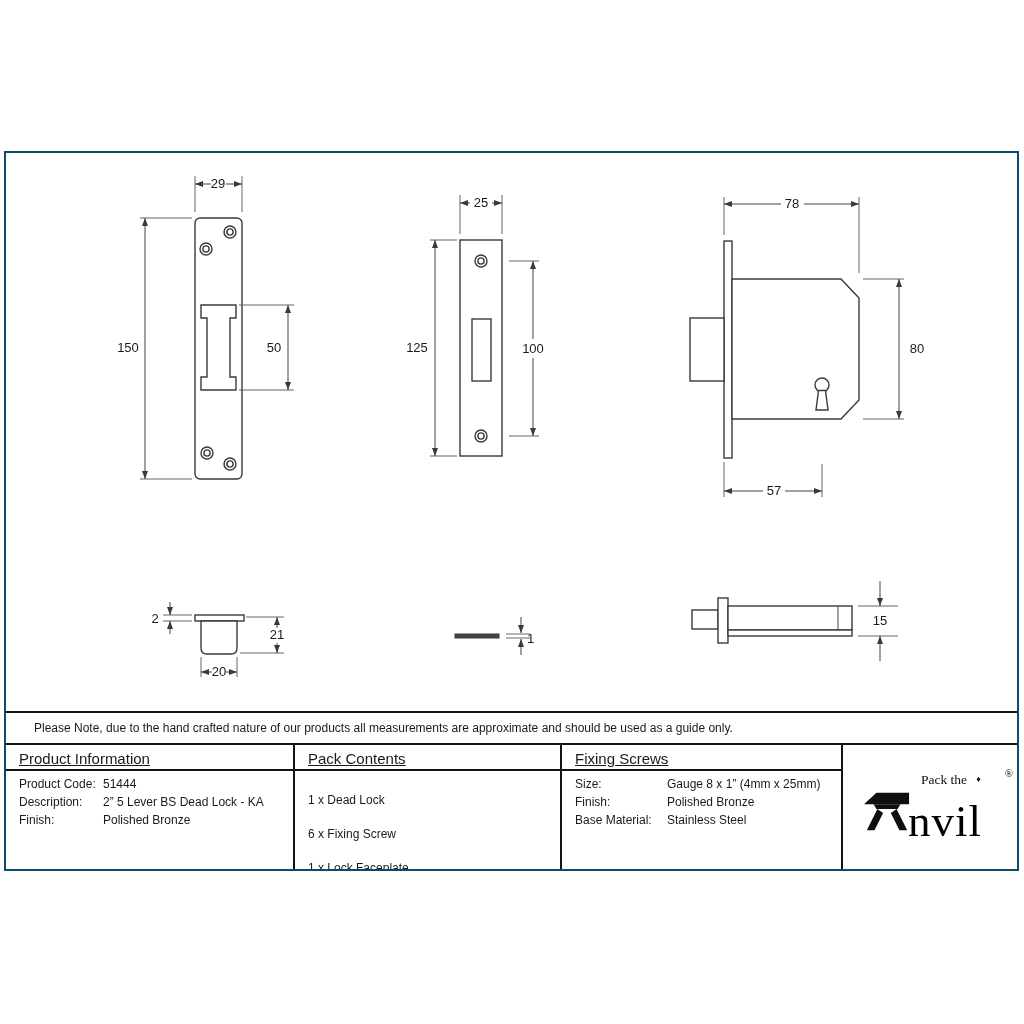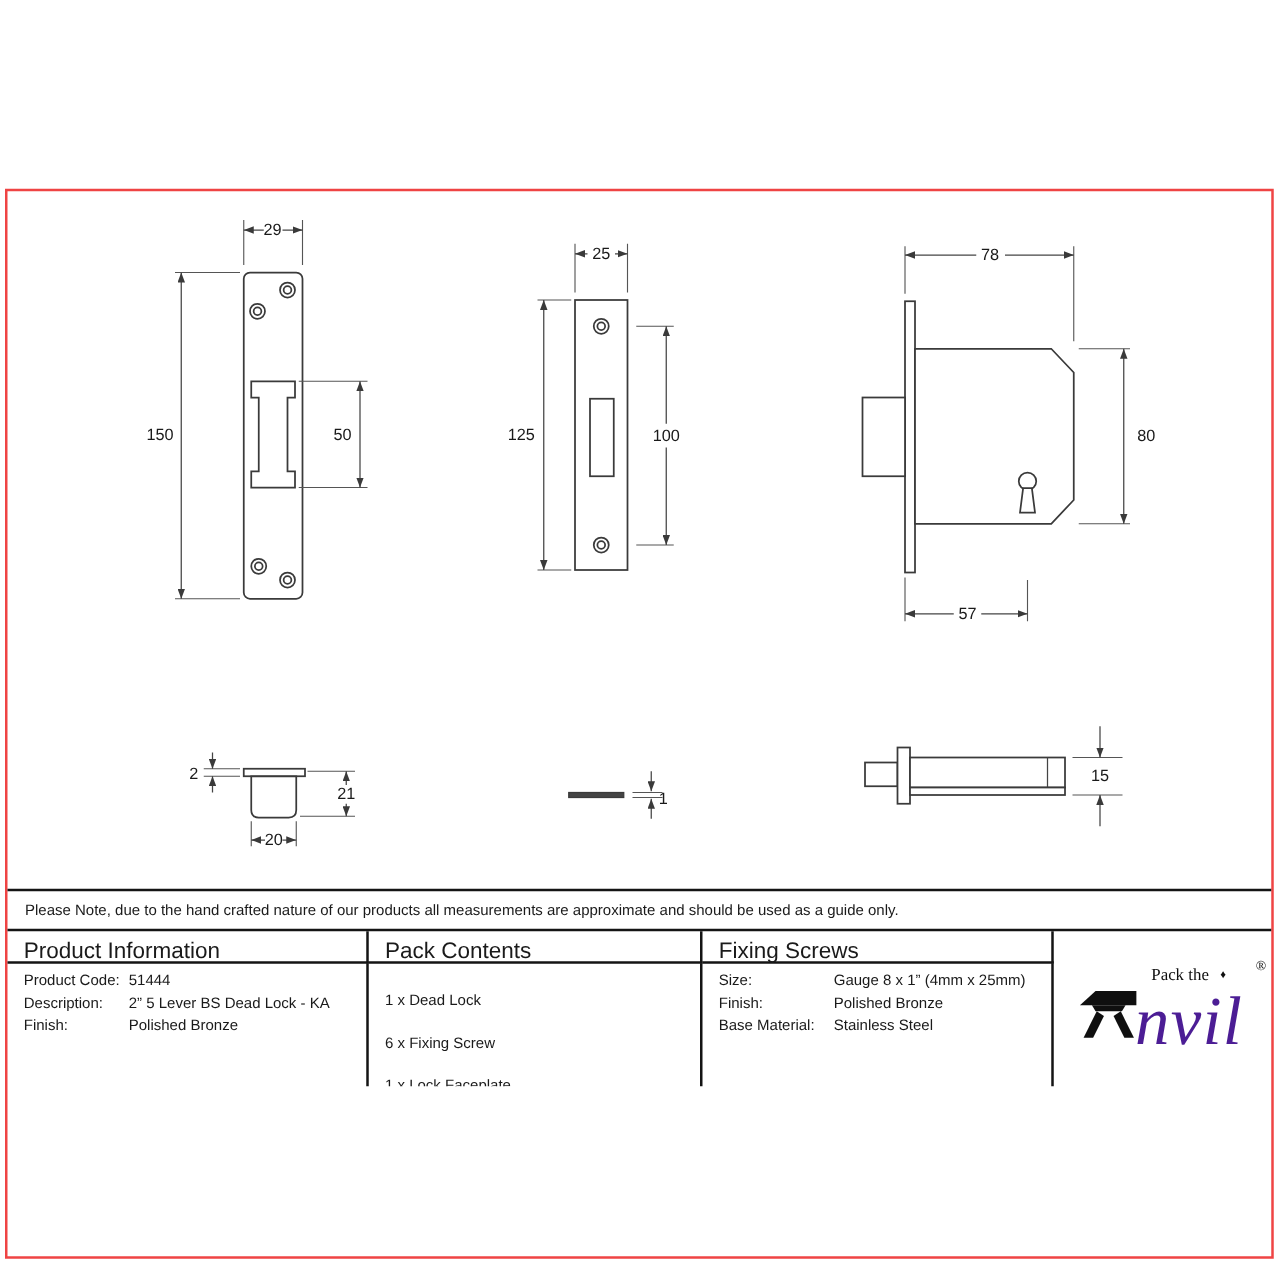--- a/index.html
+++ b/index.html
@@ -1,33 +1,33 @@
 <!DOCTYPE html>
 <html><head>
 <meta charset="utf-8">
 <style>
   html,body{margin:0;padding:0;background:#fff;}
   body{width:1024px;height:1024px;position:relative;font-family:"Liberation Sans",sans-serif;color:#1a1a1a;}
-  .sheet{position:absolute;left:4px;top:151px;width:1015px;height:856px;border:2px solid #ef4444;box-sizing:border-box;background:#fff;}
+  .sheet{position:absolute;left:4px;top:151px;width:1015px;height:720px;border:2px solid #0c4a6e;box-sizing:border-box;background:#fff;}
   .drawings{height:558px;border-bottom:2px solid #141414;position:relative;}
   .drawings svg{display:block;width:100%;height:100%;}
-  .note-bar{height:30px;border-bottom:2px solid #141414;line-height:30px;padding-left:14px;font-size:12px;}
+  .note-bar{height:30px;border-bottom:2px solid #141414;line-height:30px;padding-left:28px;font-size:12px;}
   .info-table{display:grid;grid-template-columns:289px 267px 281px 1fr;grid-template-rows:26px 1fr;height:124px;}
   .c1,.c2,.c3{border-right:2px solid #141414;}
-  .th{border-bottom:2px solid #141414;font-size:18px;padding:5px 0 12px 13px;box-sizing:border-box;}
+  .th{border-bottom:2px solid #141414;font-size:15px;padding:5px 0 12px 13px;box-sizing:border-box;text-decoration:underline;}
   .td{padding:4px 0 0 13px;font-size:12px;box-sizing:border-box;overflow:hidden;}
   .kv{display:flex;line-height:18px;}
   .kv .k{flex:0 0 84px;}
   .c3 .kv .k{flex:0 0 92px;}
   .item{line-height:18px;margin-top:16px;}
   .logo-cell{grid-column:4;grid-row:1 / span 2;position:relative;}
   .logo{position:relative;width:150px;height:76px;margin:26px 0 0 20px;}
   .anvil-a{position:absolute;left:0;top:15px;width:48px;height:48px;}
   .anvil-a path{fill:#0f0f0f;}
-  .brand-rest{position:absolute;left:45px;bottom:3px;font-family:"Liberation Serif",serif;font-size:55px;line-height:1;letter-spacing:1px;color:#4c1d95;font-style:italic;}
+  .brand-rest{position:absolute;left:45px;bottom:3px;font-family:"Liberation Serif",serif;font-size:45px;line-height:1;letter-spacing:1px;color:#000000;}
   .from-the{position:absolute;left:58px;top:1px;font-family:"Liberation Serif",serif;font-size:13.5px;color:#0f0f0f;white-space:nowrap;}
   .diamond{font-size:9px;margin-left:9px;position:relative;top:-2px;}
   .reg{position:absolute;right:0;top:-4px;font-family:"Liberation Serif",serif;font-size:11px;color:#0f0f0f;}
   
   .shape{fill:#fff;stroke:#3a3a3a;stroke-width:1.4;}
   .shape-fill{fill:#444;stroke:#3a3a3a;stroke-width:1;}
   .dim{stroke:#444;stroke-width:1;fill:none;}
   .ext{stroke:#555;stroke-width:0.9;fill:none;}
   .dim-label{font-family:"Liberation Sans",sans-serif;font-size:13px;fill:#1a1a1a;}
   .mid{text-anchor:middle;}

